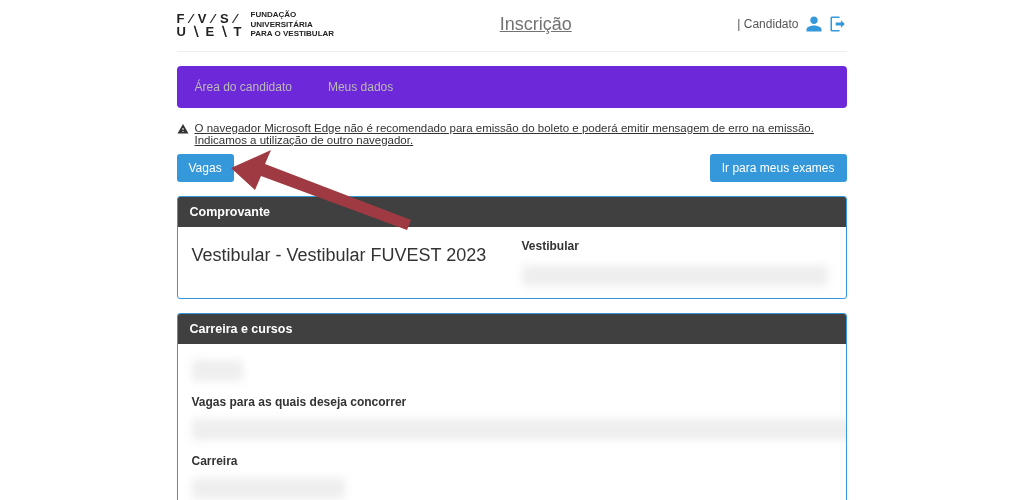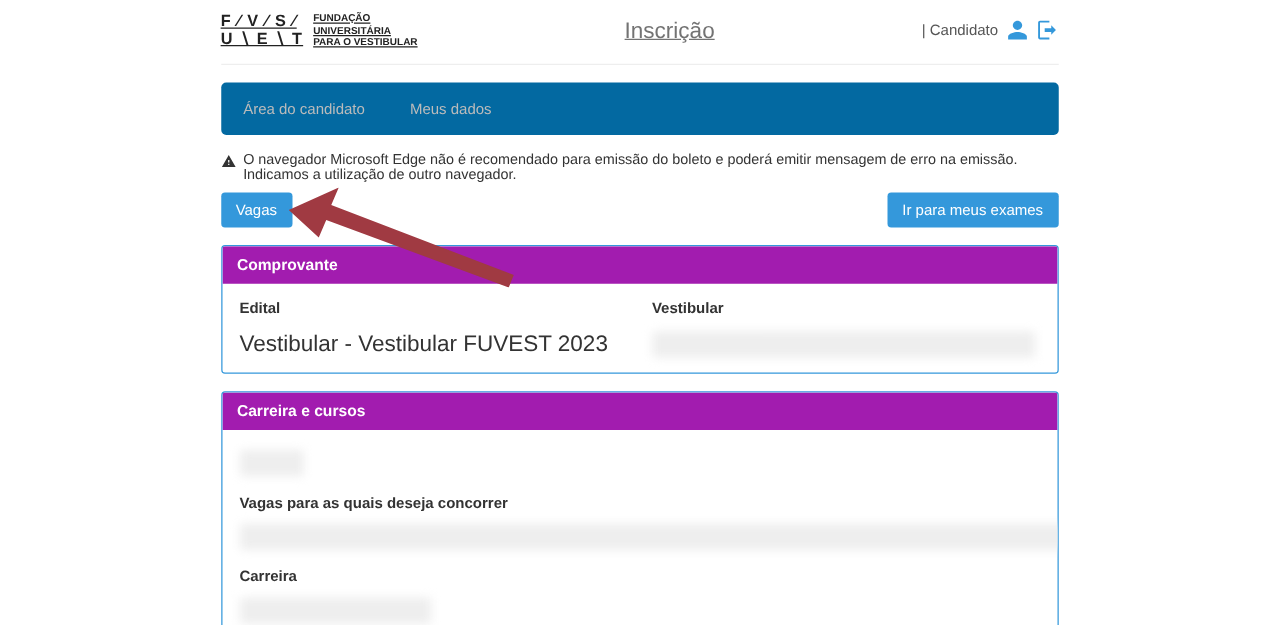--- a/index.html
+++ b/index.html
@@ -2,46 +2,46 @@
 <html><head>
 <meta charset="utf-8">
 <style>
   * { box-sizing: border-box; margin: 0; padding: 0; }
   body { font-family: "Helvetica Neue", Arial, sans-serif; background: #fff; color: #333; font-size: 13px; }
   .container { width: 1023px; margin: 0 auto; }
   .inner { width: 670px; margin: 0 auto; }
 
   
   .topbar { display: flex; align-items: center; padding: 10px 0 12px; border-bottom: 1px solid #eee; }
-  .logo { display: flex; align-items: flex-start; gap: 8px; color: #222; text-decoration: underline; }
+  .logo { display: flex; align-items: flex-end; gap: 8px; color: #222; }
   .logo-mark { font-weight: 700; font-size: 13px; line-height: 1.05; letter-spacing: 1px; }
   .logo-text { font-size: 8px; font-weight: 700; line-height: 1.2; text-transform: uppercase; }
   .title { flex: 1; text-align: center; font-size: 18px; color: #737373; text-decoration: underline; }
   .userbox { display: flex; align-items: center; gap: 6px; font-size: 12px; color: #555; justify-content: space-between; }
   .userbox .icon { color: #3498db; display: inline-flex; }
   .userbox svg { width: 18px; height: 18px; fill: #3498db; }
 
   
-  .nav { background: #0369a1; border-radius: 4px; margin-top: 14px; display: flex; }
+  .nav { background: #6d28d9; border-radius: 4px; margin-top: 14px; display: flex; }
   .nav a { color: #bbb; text-decoration: none; font-size: 12px; padding: 14px 18px; display: inline-block; }
 
   
-  .alert { margin-top: 14px; font-size: 11.5px; color: #333; display: flex; gap: 6px; align-items: flex-start; }
+  .alert { margin-top: 14px; font-size: 11.5px; color: #333; display: flex; gap: 6px; align-items: flex-start; text-decoration: underline; }
   .alert svg { width: 12px; height: 12px; fill: #333; margin-top: 1px; flex-shrink: 0; }
 
   
   .btnrow { margin-top: 8px; display: flex; justify-content: space-between; position: relative; }
   .btn { background: #3498db; color: #fff; border: none; border-radius: 3px; padding: 7px 12px; font-size: 12px; cursor: pointer; }
 
   
   .arrow { position: absolute; left: 50px; top: -4px; pointer-events: none; }
 
   
   .panel { border: 1px solid #3498db; border-radius: 3px; margin-top: 14px; overflow: hidden; }
-  .panel-header { background: #a21caf; color: #fff; font-weight: 700; font-size: 12.5px; padding: 8px 12px; }
+  .panel-header { background: #404040; color: #fff; font-weight: 700; font-size: 12.5px; padding: 8px 12px; }
   .panel-body { padding: 12px 14px; }
   .row2 { display: flex; gap: 20px; }
   .col { flex: 1; }
   .field-label { font-weight: 700; font-size: 12px; color: #333; margin-bottom: 6px; display: block; }
   .field-value { font-size: 18px; color: #333; }
   .blur { display: inline-block; background: #eee; color: transparent; border-radius: 2px; filter: blur(4px); user-select: none; }
   .spacer { height: 14px; }
 </style>
 </head>
 <body>
@@ -97,21 +97,20 @@
         <defs></defs>
         <polygon points="0,12 40,-6 34,8 180,64 176,74 30,20 24,34" fill="#a03a42" transform="translate(4,6)"></polygon>
       </svg>
     </div>
 
     <div class="panel">
       <div class="panel-header">Comprovante</div>
       <div class="panel-body">
         <div class="row2">
           <div class="col">
-            <span class="field-label">Edital</span>
             <div class="spacer" style="height:6px"></div>
             <span class="field-value">Vestibular - Vestibular FUVEST 2023</span>
           </div>
           <div class="col">
             <span class="field-label">Vestibular</span>
             <div class="spacer" style="height:6px"></div>
             <span class="field-value blur">████████████████████████</span>
           </div>
         </div>
       </div>

